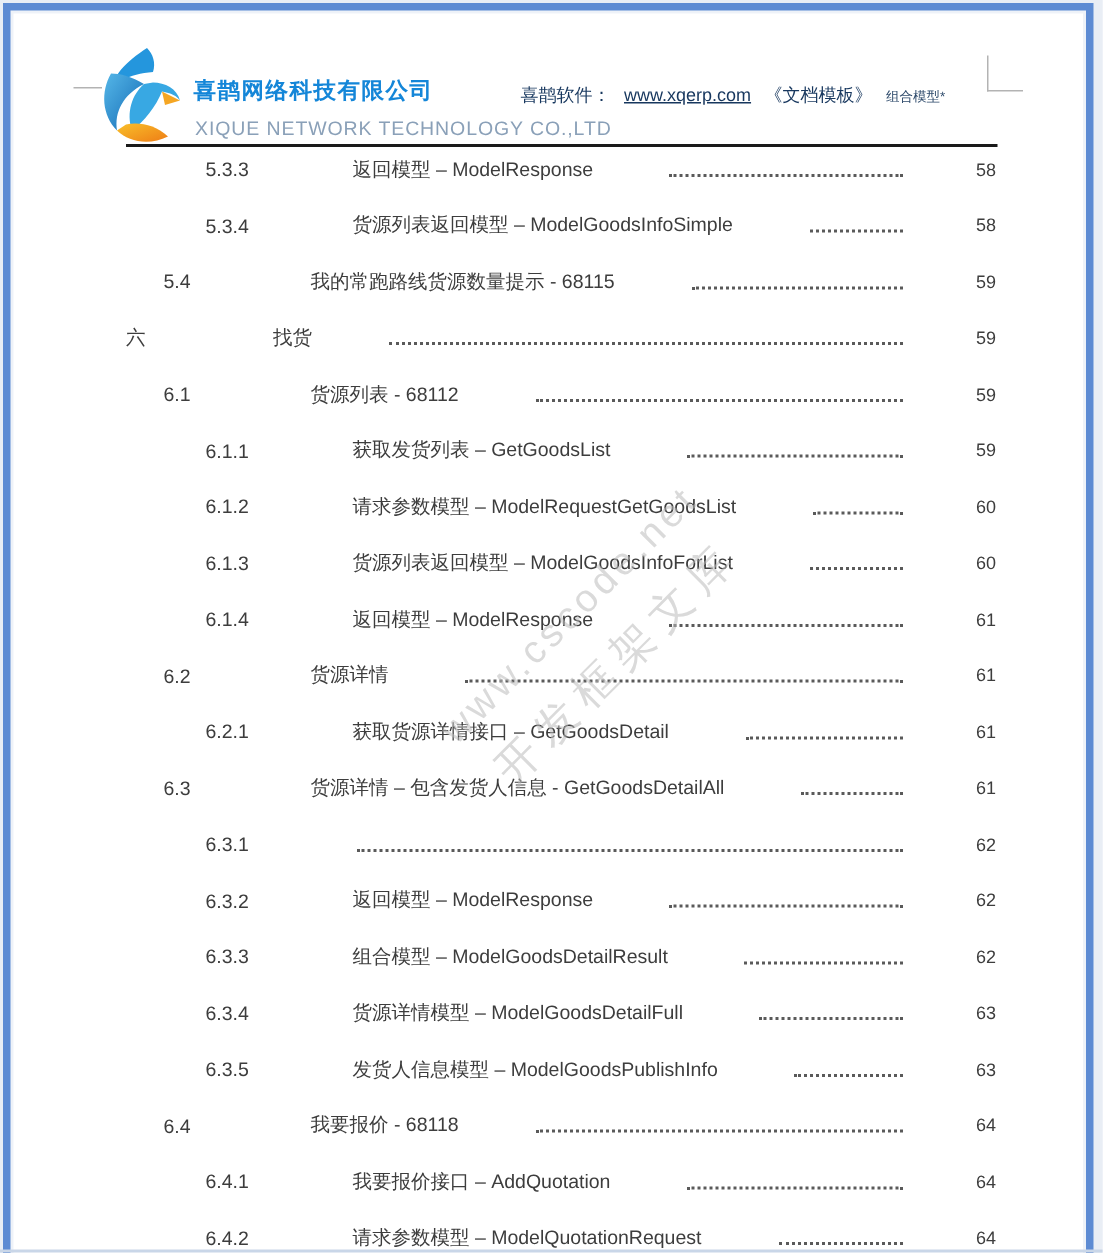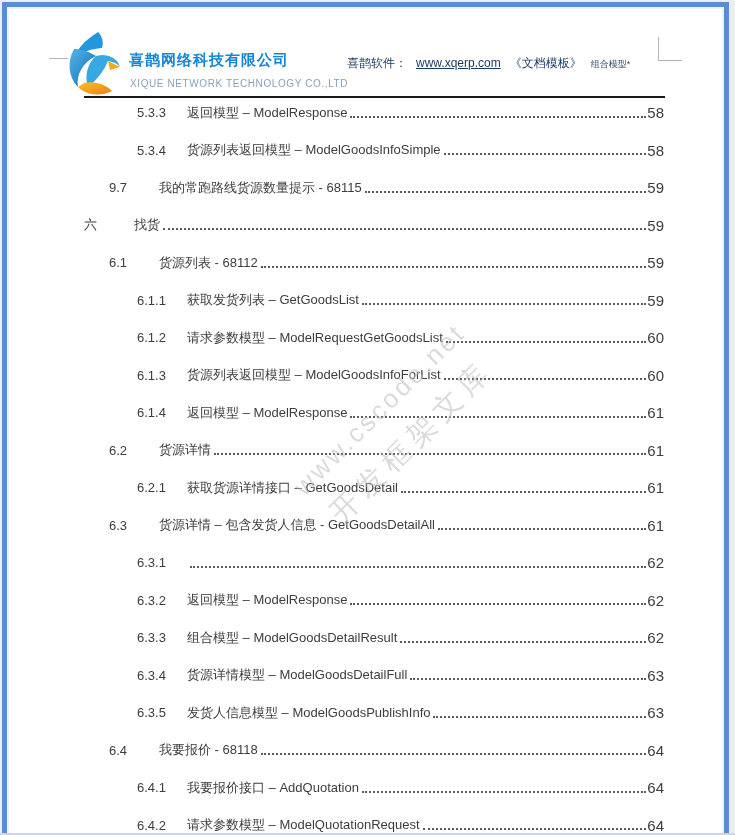--- a/index.html
+++ b/index.html
@@ -4,49 +4,49 @@
 <style>
   html,body{margin:0;padding:0;width:735px;height:835px;overflow:hidden;
     font-family:"Liberation Sans","DejaVu Sans",sans-serif;background:#e9eef5;}
   .frame{position:absolute;left:2px;top:2px;width:717px;height:845px;
     border:5px solid #5d8bd3;background:#eef2f8;}
   .page{position:absolute;left:2px;top:2px;right:2px;bottom:2px;background:#ffffff;}
   
   .logo-wrap{position:absolute;left:53px;top:22px;width:66px;height:70px;}
   .company-cn{position:absolute;left:120px;top:42px;font-size:15px;font-weight:bold;
     color:#1486d8;letter-spacing:1px;white-space:nowrap;}
-  .company-en{position:absolute;left:121px;top:69px;font-size:10px;color:#8aa0b8;
+  .company-en{position:absolute;left:121px;top:69px;font-size:13px;color:#8aa0b8;
     letter-spacing:0.6px;white-space:nowrap;}
   .header-meta{position:absolute;left:338px;top:46px;display:flex;align-items:baseline;
     gap:9px;color:#17375e;font-size:12px;white-space:nowrap;justify-content:space-between;}
   .header-meta .link{text-decoration:underline;color:#17375e;cursor:pointer;}
   .header-meta .confidential{font-size:9px;color:#2e4a6b;}
   .header-rule{position:absolute;left:75px;top:87px;width:581px;height:2px;background:#1a1a1a;}
   
   .mark{position:absolute;background:#b3b3b3;}
   .mark-left{left:40px;top:49px;width:19px;height:1px;}
   .mark-corner-v{left:649px;top:28px;width:1px;height:24px;}
   .mark-corner-h{left:649px;top:51px;width:24px;height:1px;}
   
   .watermark{position:absolute;left:248px;top:308px;width:280px;height:220px;
     display:flex;flex-direction:column;align-items:center;justify-content:center;
     transform:rotate(-45deg);color:#bcbcbc;opacity:0.55;z-index:3;pointer-events:none;}
   .watermark .wm1{font-size:26px;letter-spacing:3px;}
   .watermark .wm2{font-size:29px;letter-spacing:7px;margin-top:10px;}
   
   .toc{position:absolute;left:75px;top:85px;width:580px;z-index:2;}
   .toc-row{height:37.5px;display:flex;align-items:center;color:#3d3d3d;font-size:13px;
-    white-space:nowrap;cursor:pointer;}
+    white-space:nowrap;cursor:pointer;gap:48px;}
   .toc-row .num{display:inline-block;width:50px;flex:none;}
   .toc-row.lvl2{padding-left:25px;}
   .toc-row.lvl3{padding-left:53px;}
   .toc-row .title{flex:none;}
   .toc-row .leader{flex:1;border-bottom:2px dotted #5a5a5a;margin-left:3px;margin-right:1px;
     position:relative;top:4px;min-width:8px;}
-  .toc-row .pagenum{flex:none;font-size:15px;color:#3d3d3d;}
+  .toc-row .pagenum{flex:none;font-size:12px;color:#3d3d3d;}
   .bottom-line{position:absolute;left:0;right:0;bottom:0;height:2px;background:#c9d6e8;z-index:9;}
 </style>
 </head>
 <body>
 
 <div class="frame">
   <div class="page">
 
     <div class="logo-wrap">
       <svg width="66" height="70" viewBox="0 0 66 70">
@@ -95,21 +95,21 @@
           <span class="leader"></span>
           <span class="pagenum">58</span>
         </div>
         <div class="toc-row lvl3">
           <span class="num">5.3.4</span>
           <span class="title">货源列表返回模型 – ModelGoodsInfoSimple</span>
           <span class="leader"></span>
           <span class="pagenum">58</span>
         </div>
         <div class="toc-row lvl2">
-          <span class="num">9.7</span>
+          <span class="num">5.4</span>
           <span class="title">我的常跑路线货源数量提示 - 68115</span>
           <span class="leader"></span>
           <span class="pagenum">59</span>
         </div>
         <div class="toc-row lvl1">
           <span class="num">六</span>
           <span class="title">找货</span>
           <span class="leader"></span>
           <span class="pagenum">59</span>
         </div>

